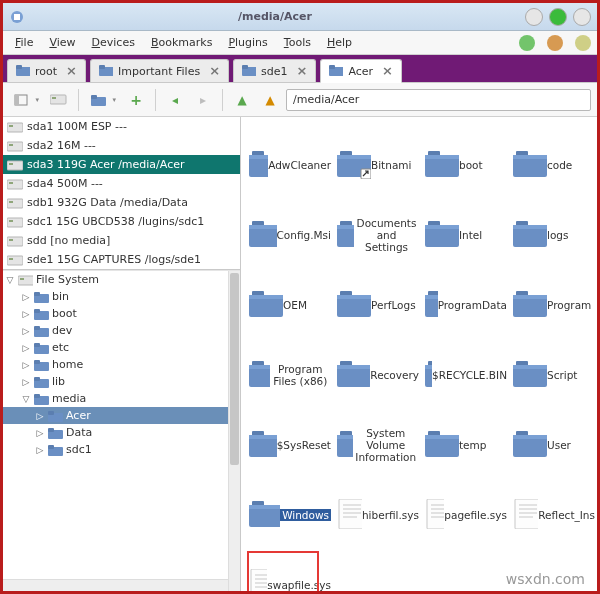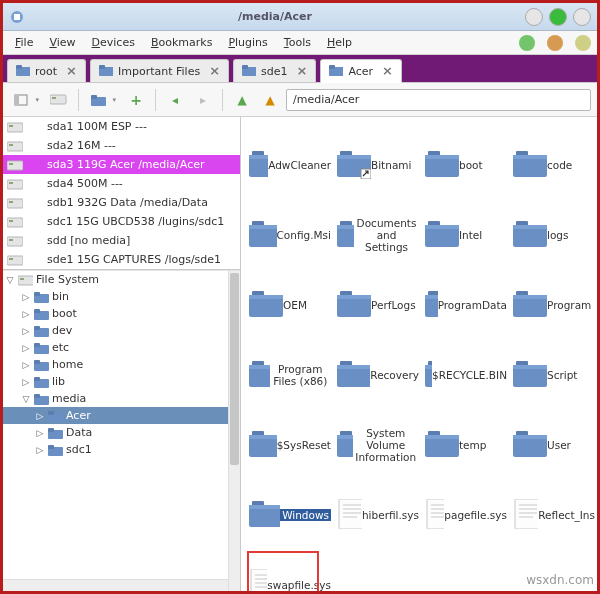--- a/index.html
+++ b/index.html
@@ -39,41 +39,41 @@
 .path { flex:1; height:22px; border:1px solid #b8b8b8; border-radius:2px; background:#fff; padding:2px 6px; display:flex;align-items:center;}
 .arrow { font-size:12px; font-weight:bold;}
 .arrow.green{color:#5aa84e;} .arrow.grey{color:#bdbdbd;} .arrow.orange{color:#d48a00;}
 .plus{color:#5aa84e;font-weight:bold;font-size:14px;}
 
 
 .body { flex:1; display:flex; overflow:hidden; }
 
 .leftcol { width: 238px; display:flex; flex-direction:column; border-right:1px solid #c9c9c9;}
 .devices { border-bottom:1px solid #c9c9c9; }
-.devrow { display:flex; align-items:center; gap:24px; padding:3px 4px; cursor:default;}
-.devrow.selected { background:#d946ef; color:#fff;}
+.devrow { display:flex; align-items:center; gap:4px; padding:3px 4px; cursor:default;}
+.devrow.selected { background:#0f766e; color:#fff;}
 .devrow.selected span { color:#fff; }
 .drvicon{width:16px;height:12px;}
 .tree { flex:1; overflow:auto; position:relative; border-top:1px solid #e5e5e5;}
 .trow { display:flex; align-items:center; gap:3px; padding:2px 2px; cursor:default; white-space:nowrap;}
 .trow .exp { width:10px; text-align:center; color:#666; font-size:9px;}
 .trow.selected { background:#6a8fb8; color:#fff;} .trow.selected span{color:#fff;}
 .foldicon{width:15px;height:12px;}
 .scrollbar-v { position:absolute; right:0; top:0; bottom:0; width:12px; background:#eee; border-left:1px solid #ddd;}
 .sb-thumb{ position:absolute; left:1px; right:1px; background:#c6c6c6; border-radius:2px;}
 .scrollbar-h { position:absolute; left:0; right:12px; bottom:0; height:12px; background:#eee; border-top:1px solid #ddd;}
 
 
 .mainpane{ flex:1; overflow:hidden; background:#fff; position:relative;}
 .icongrid { padding: 12px 0 0 6px; display:grid; grid-template-columns: repeat(4, 86px); grid-auto-rows: 70px; gap: 0px 2px; align-content:start;}
 .item { display:flex; flex-direction:row; align-items:center; width:86px; cursor:default; padding:2px;}
 .item .lbl { text-align:center; max-width:84px; font-size:10.5px; line-height:1.15; margin-top:2px; word-wrap:break-word;}
 .item.selected .lbl { background:#2f5d9e; color:#fff; padding:0 2px;}
 .highlight-box{ position:absolute; border:2px solid #e53935; pointer-events:none;}
-.watermark{ position:absolute; right:3px; bottom:4px; font-size:12px; color:#999;text-align:right;}
+.watermark{ position:absolute; right:12px; bottom:4px; font-size:14px; color:#999;text-align:right;}
 
 svg{display:block;}
 </style>
 </head>
 <body>
 
 <svg width="0" height="0" style="position:absolute">
   <defs>
     <g id="folder-small">
       <rect x="0" y="3" width="15" height="9" rx="1" fill="#6a8fc4"></rect>

